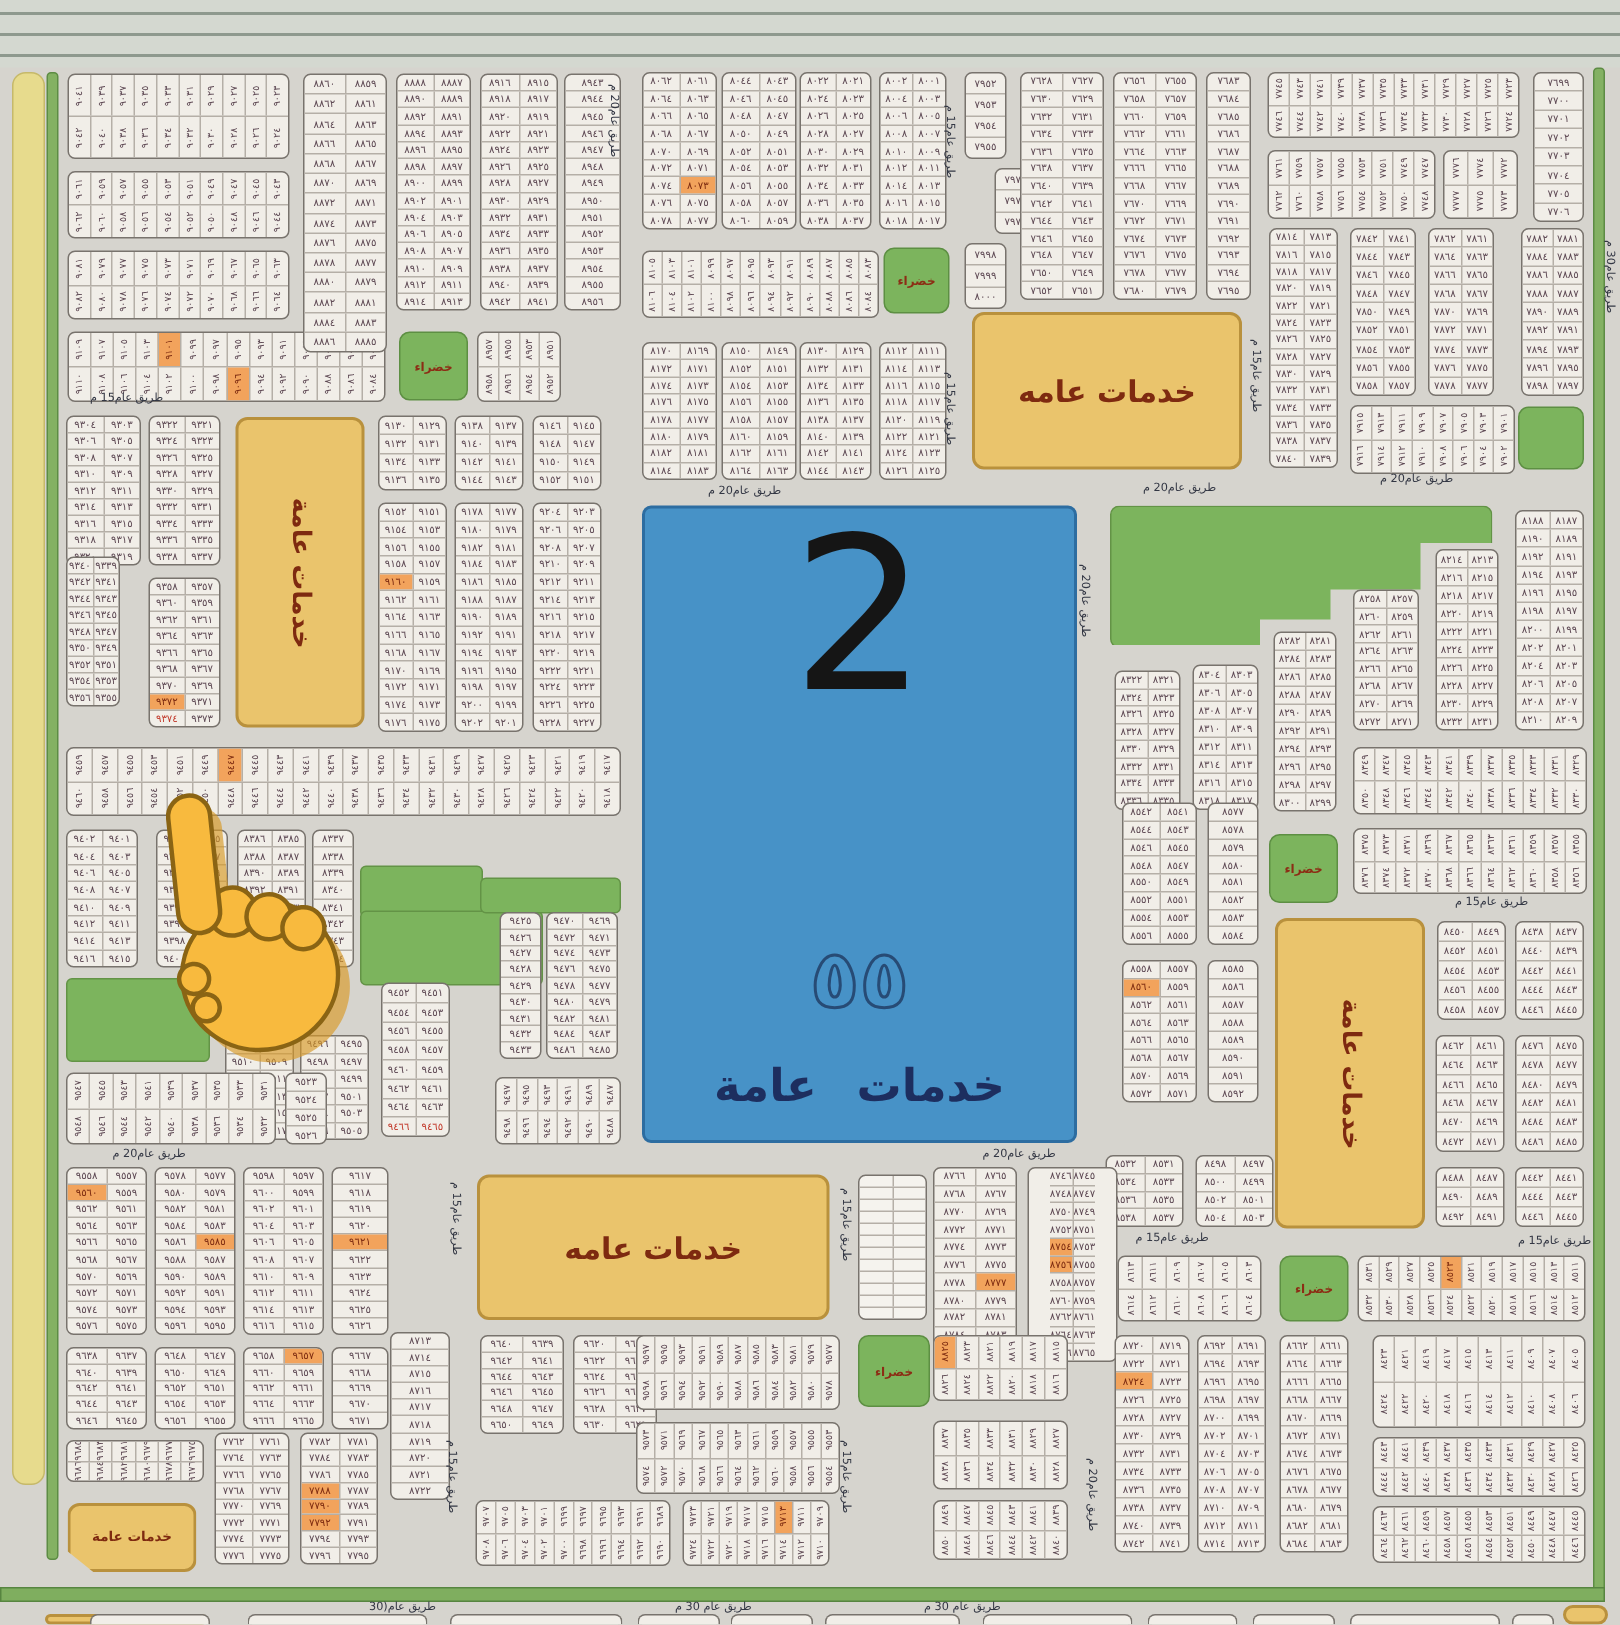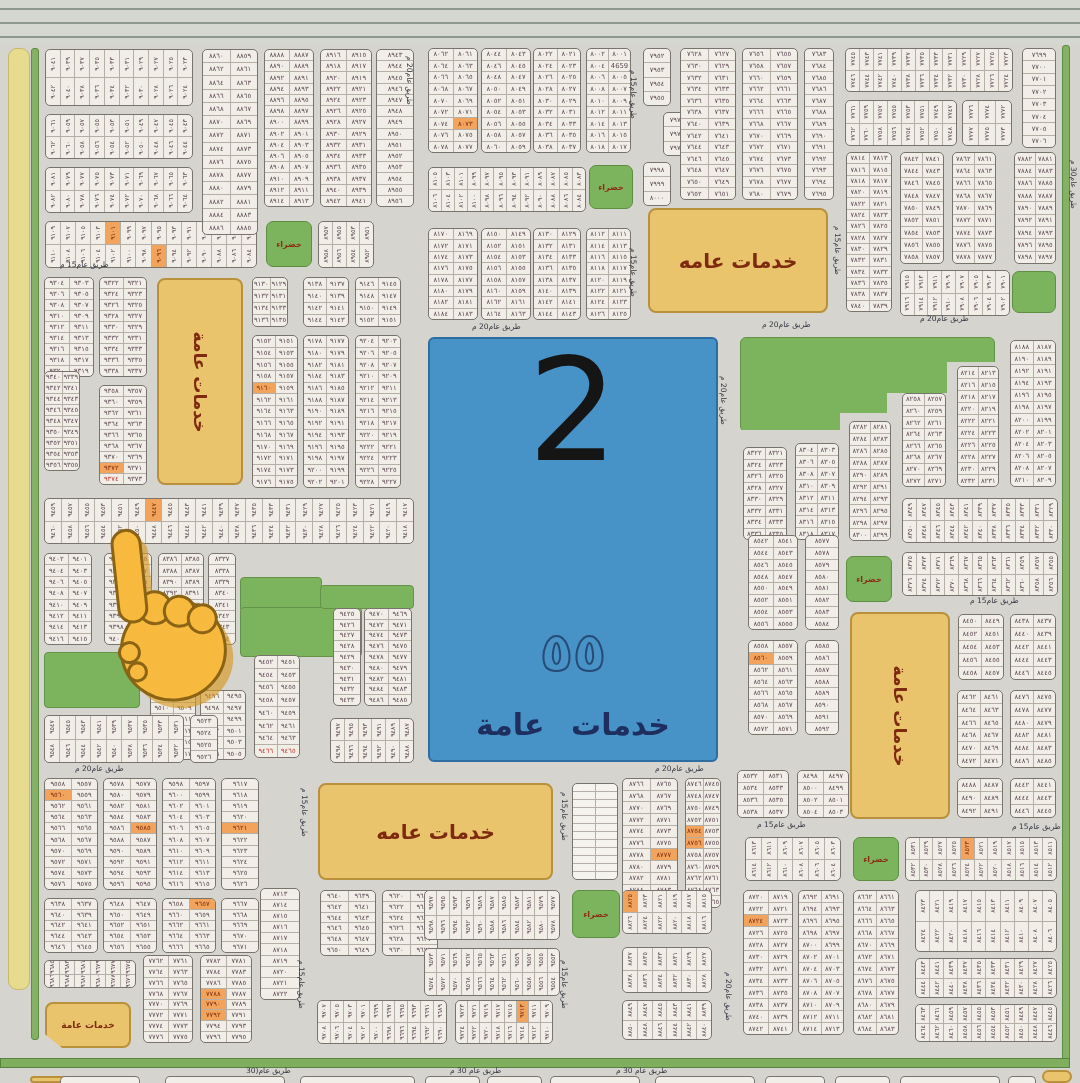--- a/index.html
+++ b/index.html
@@ -805,21 +805,21 @@
       </div>
       <div class="prow">
         <div class="pcell hl">٩٣٧٢</div>
         <div class="pcell">٩٣٧١</div>
       </div>
       <div class="prow">
         <div class="pcell rd">٩٣٧٤</div>
         <div class="pcell">٩٣٧٣</div>
       </div>
     </div>
-    <div class="block" style="left: 252px; top: 277px; width: 36px; height: 50px;">
+    <div class="block" style="left: 252px; top: 277px; width: 46px; height: 50px;">
       <div class="prow">
         <div class="pcell">٩١٣٠</div>
         <div class="pcell">٩١٢٩</div>
       </div>
       <div class="prow">
         <div class="pcell">٩١٣٢</div>
         <div class="pcell">٩١٣١</div>
       </div>
       <div class="prow">
         <div class="pcell">٩١٣٤</div>
@@ -2426,21 +2426,21 @@
         <div class="pcell">٨٠٣٧</div>
       </div>
     </div>
     <div class="block" style="left: 586px; top: 48px; width: 45px; height: 105px;">
       <div class="prow">
         <div class="pcell">٨٠٠٢</div>
         <div class="pcell">٨٠٠١</div>
       </div>
       <div class="prow">
         <div class="pcell">٨٠٠٤</div>
-        <div class="pcell">4659</div>
+        <div class="pcell">٨٠٠٣</div>
       </div>
       <div class="prow">
         <div class="pcell">٨٠٠٦</div>
         <div class="pcell">٨٠٠٥</div>
       </div>
       <div class="prow">
         <div class="pcell">٨٠٠٨</div>
         <div class="pcell">٨٠٠٧</div>
       </div>
       <div class="prow">
@@ -3970,21 +3970,21 @@
       </div>
       <div class="prow">
         <div class="pcell">٨٧٨٤</div>
         <div class="pcell">٨٧٨٣</div>
       </div>
       <div class="prow">
         <div class="pcell">٨٧٨٦</div>
         <div class="pcell">٨٧٨٥</div>
       </div>
     </div>
-    <div class="block" style="left: 685px; top: 778px; width: 36px; height: 130px;">
+    <div class="block" style="left: 685px; top: 778px; width: 60px; height: 130px; align-items: center;">
       <div class="prow">
         <div class="pcell">٨٧٤٦</div>
         <div class="pcell">٨٧٤٥</div>
       </div>
       <div class="prow">
         <div class="pcell">٨٧٤٨</div>
         <div class="pcell">٨٧٤٧</div>
       </div>
       <div class="prow">
         <div class="pcell">٨٧٥٠</div>

